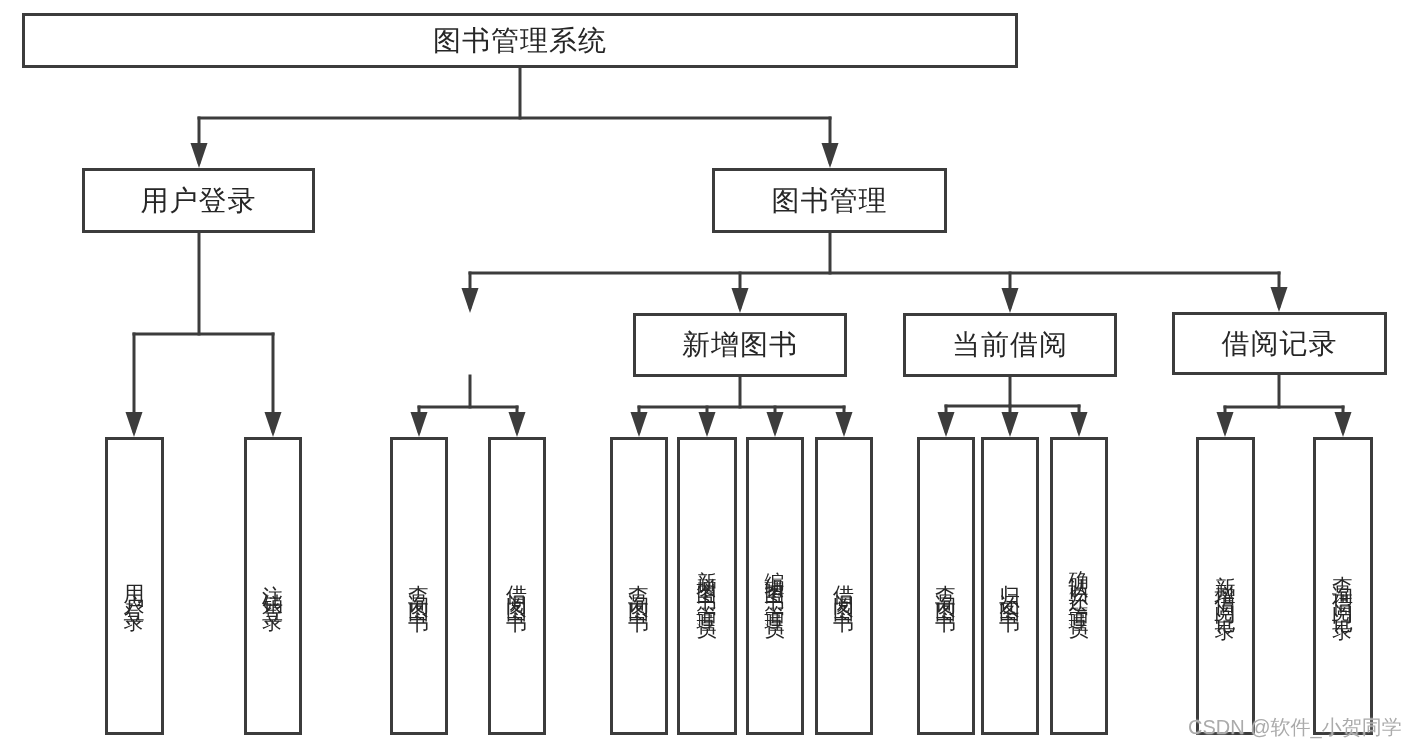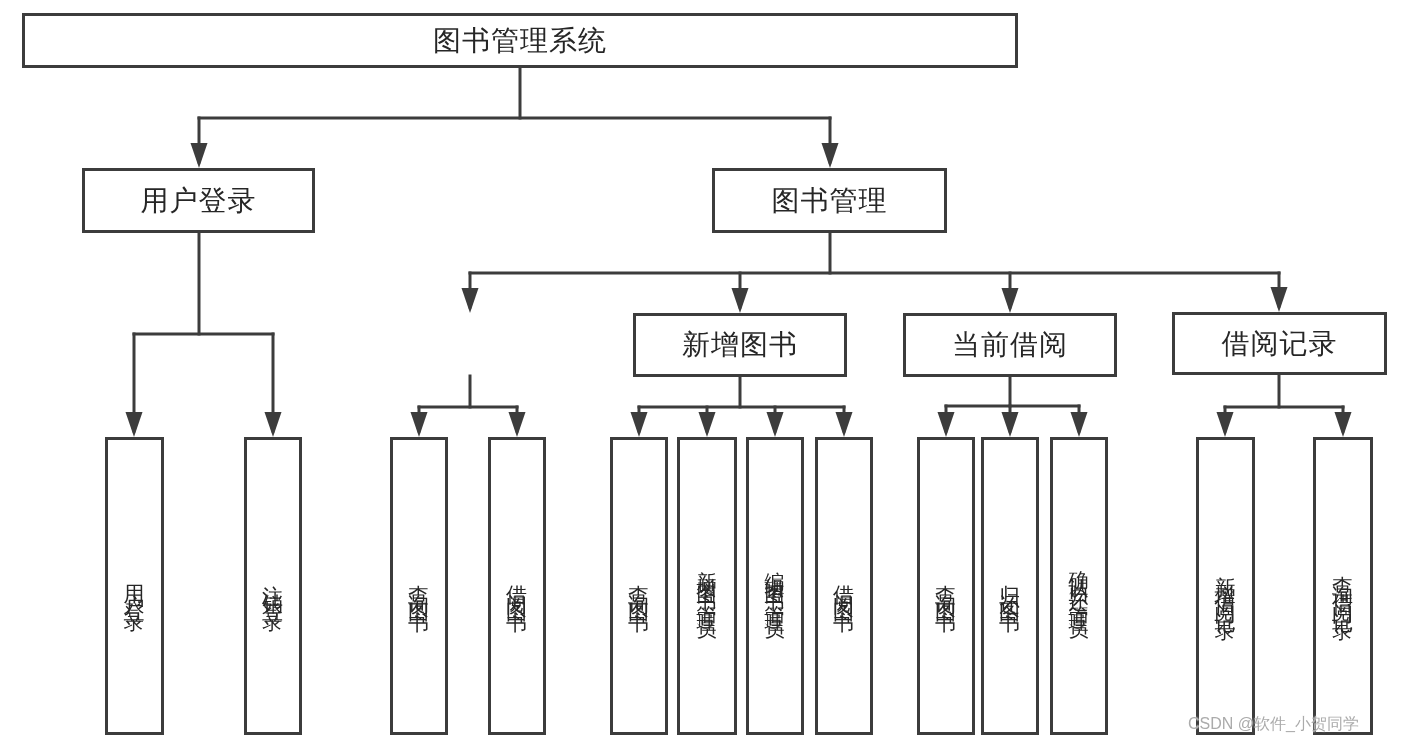--- a/index.html
+++ b/index.html
@@ -34,21 +34,21 @@
     writing-mode:vertical-lr;
     text-orientation:mixed;
     font-size:21px;
     letter-spacing:9px;
     line-height:1;
   }
   .node.leaf .vtext.dense{letter-spacing:7px;font-size:20px;}
   .watermark{
     position:absolute;
     left:1188px;top:714px;
-    font-size:16px;
+    font-size:20px;
     color:var(--watermark);
     text-shadow:0 0 2px #ffffff;
     white-space:nowrap;
     z-index:5;
   }
 </style>
 </head>
 <body>
 
 <div class="canvas">

